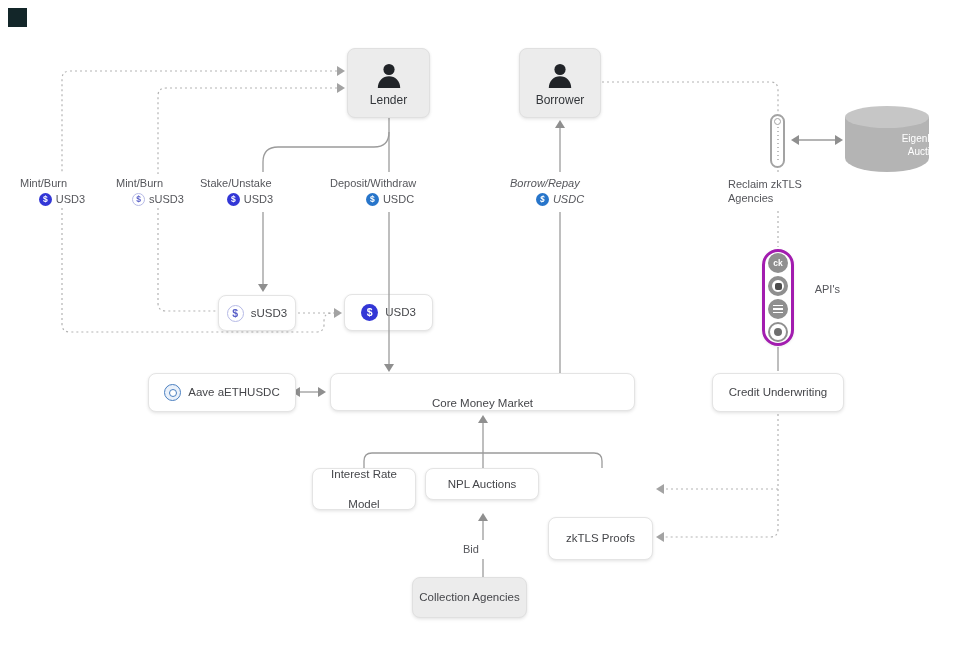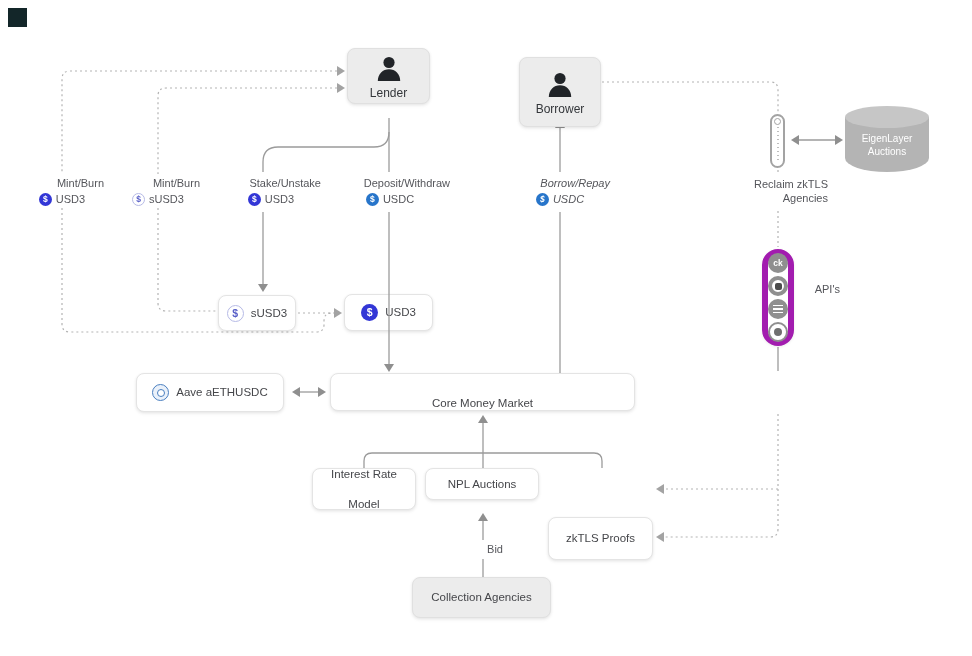--- a/index.html
+++ b/index.html
@@ -14,21 +14,21 @@
   .node{position:absolute;z-index:2;background:var(--box-fill,#fff);
         border:1px solid var(--box-border,#e4e4e4);border-radius:8px;
         box-shadow:0 1px 3px rgba(0,0,0,.08),0 2px 4px rgba(0,0,0,.04);
         display:flex;align-items:center;justify-content:center;gap:7px;
         font-size:11.5px;line-height:1.25;color:#45464a;box-sizing:border-box;
         text-align:center;}
   .node.filled{background:var(--actor-fill,#ececec);border-color:#e0e0e0;}
   .node.actor{flex-direction:column;gap:5px;font-size:12px;color:#33363a;padding-top:4px;}
   .person-icon{display:block;fill:#212428;}
 
-  .edge-label{position:absolute;z-index:2;background:#fff;text-align:right;
+  .edge-label{position:absolute;z-index:2;background:#fff;text-align:left;
               font-size:11px;line-height:1.3;color:#55565b;}
   .token-row{display:flex;align-items:center;justify-content:center;gap:4px;margin-top:2px;}
   .coin{width:13px;height:13px;border-radius:50%;display:inline-flex;align-items:center;
         justify-content:center;font-size:8.5px;font-weight:700;line-height:1;box-sizing:border-box;flex:0 0 auto;}
   .coin.usd3{background:var(--usd3-blue,#3236d6);color:#fff;}
   .coin.susd3{background:#fff;border:1px solid var(--susd3-border,#b6bae6);color:var(--susd3-glyph,#5a60c8);}
   .coin.usdc{background:var(--usdc-blue,#2775ca);color:#fff;}
   .coin.lg{width:17px;height:17px;font-size:10.5px;}
 
   .aave-icon{width:17px;height:17px;border-radius:50%;border:1.5px solid var(--aave-blue,#4a7fc0);
@@ -37,31 +37,31 @@
   .aave-inner{width:8px;height:8px;border-radius:50%;border:1.5px solid var(--aave-blue,#4a7fc0);
               background:#fff;box-sizing:border-box;}
 
   .cylinder{position:absolute;left:845px;top:106px;width:84px;height:66px;z-index:2;}
   .cyl-top{position:absolute;left:0;top:0;width:84px;height:22px;border-radius:50%;
            background:var(--cylinder-top,#c6c6c6);z-index:2;}
   .cyl-body{position:absolute;left:0;top:11px;width:84px;height:55px;
             background:var(--cylinder-gray,#b4b4b4);
             border-radius:0 0 42px 42px / 0 0 14px 14px;z-index:1;}
   .cyl-text{position:absolute;left:0;top:26px;width:84px;text-align:center;color:#fff;
-            font-size:10px;line-height:1.3;z-index:3;}
+            font-size:10px;line-height:1.3;z-index:3;padding-left:40px;}
 
   .wrapper-pill{position:absolute;left:770px;top:114px;width:15px;height:54px;z-index:2;
                 background:#fff;border:2px solid #a3a3a3;border-radius:9px;box-sizing:border-box;
                 display:flex;flex-direction:column;align-items:center;padding-top:2px;}
   .wp-circle{width:7px;height:7px;border:1.5px solid #a3a3a3;border-radius:50%;box-sizing:border-box;flex:0 0 auto;}
   .wp-dots{width:2px;flex:1;margin:2px 0 3px 0;
            background:repeating-linear-gradient(to bottom,#bdbdbd 0 1.5px,transparent 1.5px 4px);}
 
   .api-pill{position:absolute;left:762px;top:249px;width:32px;height:97px;z-index:2;
-            background:#fff;border:6px solid #a21caf;border-radius:16px;
+            background:#fff;border:3px solid #a21caf;border-radius:16px;
             box-shadow:0 1px 3px rgba(0,0,0,.08);display:flex;flex-direction:column;
             align-items:center;justify-content:center;gap:3px;box-sizing:border-box;}
   .api-icon{width:20px;height:20px;border-radius:50%;background:#8f8f8f;color:#fff;
             display:inline-flex;align-items:center;justify-content:center;
             font-size:8.5px;font-weight:700;box-sizing:border-box;flex:0 0 auto;}
   .api-icon.ring{background:#fff;border:4px solid #8f8f8f;}
   .api-icon.ring .dot{width:7px;height:7px;border-radius:2px;background:#4c4c4c;}
   .api-icon.ring2{background:#fff;border:2.5px solid #8f8f8f;}
   .api-icon.ring2 .dot{width:8px;height:8px;border-radius:50%;background:#6f6f6f;}
   .api-icon.lines{background:#8f8f8f;}
@@ -115,29 +115,29 @@
     </g>
     <g fill="#a3a3a3">
       <polygon points="337,66 337,76 345,71"></polygon>
       <polygon points="337,83 337,93 345,88"></polygon>
       <polygon points="334,308 334,318 342,313"></polygon>
       <polygon points="664,484 664,494 656,489"></polygon>
       <polygon points="664,532 664,542 656,537"></polygon>
     </g>
   </svg>
 
-  <div class="node actor filled" style="left:347px;top:48px;width:83px;height:56px;">
+  <div class="node actor filled" style="left:347px;top:48px;width:83px;height:70px;">
     <svg class="person-icon" width="28" height="25" viewBox="0 0 28 25">
       <circle cx="14" cy="6.5" r="5.6"></circle>
       <path d="M2.8 25 C2.8 18 7.8 13.3 14 13.3 C20.2 13.3 25.2 18 25.2 25 Z"></path>
     </svg>
     <span>Lender</span>
   </div>
 
-  <div class="node actor filled" style="left:519px;top:57px;width:82px;height:70px;">
+  <div class="node actor filled" style="left:519px;top:48px;width:82px;height:70px;">
     <svg class="person-icon" width="28" height="25" viewBox="0 0 28 25">
       <circle cx="14" cy="6.5" r="5.6"></circle>
       <path d="M2.8 25 C2.8 18 7.8 13.3 14 13.3 C20.2 13.3 25.2 18 25.2 25 Z"></path>
     </svg>
     <span>Borrower</span>
   </div>
 
   <div class="cylinder">
     <div class="cyl-top"></div>
     <div class="cyl-body"></div>
@@ -168,67 +168,70 @@
   <div class="node" style="left:218px;top:295px;width:78px;height:36px;">
     <span class="coin susd3 lg">$</span>
     <span>sUSD3</span>
   </div>
 
   <div class="node" style="left:344px;top:294px;width:89px;height:37px;">
     <span class="coin usd3 lg">$</span>
     <span>USD3</span>
   </div>
 
-  <div class="node" style="left:136px;top:373px;width:148px;height:39px;">
+  <div class="node" style="left:148px;top:373px;width:148px;height:39px;">
     <span class="aave-icon">
         <span class="aave-inner"></span>
       </span>
     <span>Aave aETHUSDC</span>
   </div>
 
   <div class="node" style="left:330px;top:373px;width:305px;height:38px;align-items:flex-end;">
     <span>Core Money Market</span>
   </div>
 
+  <div class="node" style="left:712px;top:373px;width:132px;height:39px;">
+    <span>Credit Underwriting</span>
+  </div>
 
   <div class="node" style="left:312px;top:468px;width:104px;height:42px;flex-direction:column;gap:15px;">
     <span>Interest Rate</span>
     <span>Model</span>
   </div>
 
   <div class="node" style="left:425px;top:468px;width:114px;height:32px;">
     <span>NPL Auctions</span>
   </div>
 
 
   <div class="node" style="left:548px;top:517px;width:105px;height:43px;">
     <span>zkTLS Proofs</span>
   </div>
 
-  <div class="node filled" style="left:412px;top:577px;width:139px;height:41px;">
+  <div class="node filled" style="left:412px;top:577px;width:115px;height:41px;">
     <span>Collection Agencies</span>
   </div>
 
   <div class="edge-label" style="left:20px;top:176px;width:84px;">
     <div>Mint/Burn</div>
     <div class="token-row">
       <span class="coin usd3">$</span>
       <span>USD3</span>
     </div>
   </div>
 
   <div class="edge-label" style="left:116px;top:176px;width:84px;">
     <div>Mint/Burn</div>
     <div class="token-row">
       <span class="coin susd3">$</span>
       <span>sUSD3</span>
     </div>
   </div>
 
-  <div class="edge-label" style="left:221px;top:176px;width:100px;">
+  <div class="edge-label" style="left:200px;top:176px;width:100px;">
     <div>Stake/Unstake</div>
     <div class="token-row">
       <span class="coin usd3">$</span>
       <span>USD3</span>
     </div>
   </div>
 
   <div class="edge-label" style="left:330px;top:176px;width:120px;">
     <div>Deposit/Withdraw</div>
     <div class="token-row">

